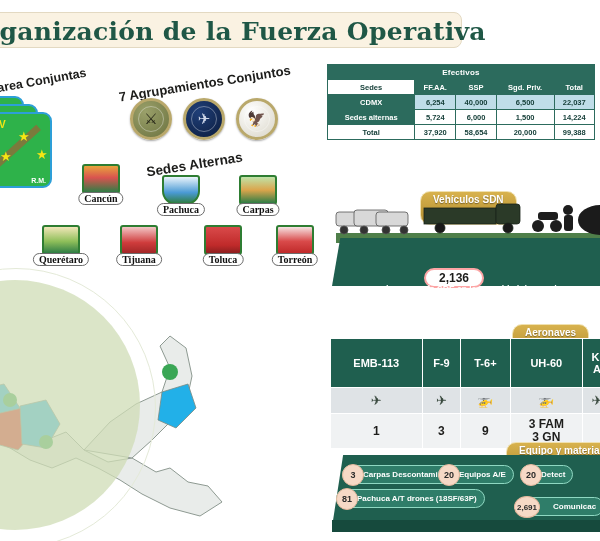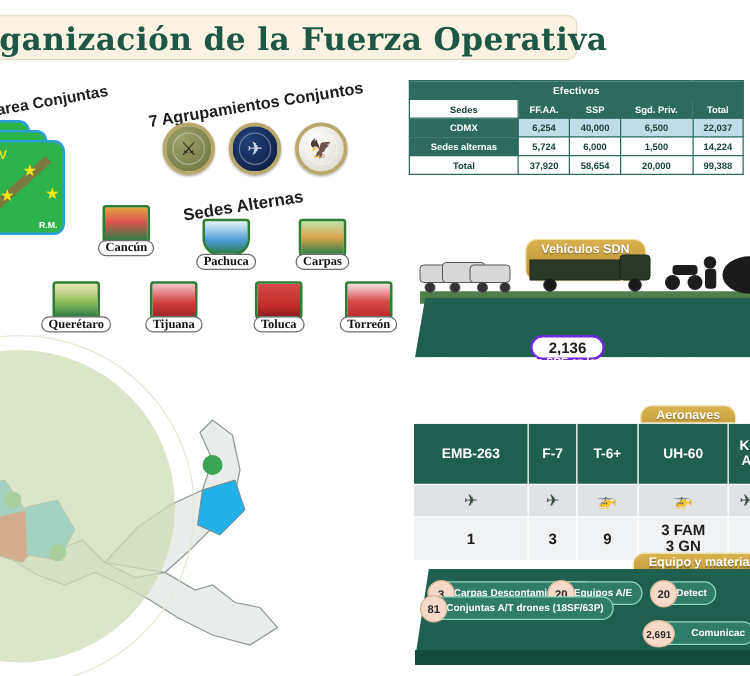--- a/index.html
+++ b/index.html
@@ -159,21 +159,21 @@
     position: absolute; left: 332px; top: 238px; width: 275px; height: 48px;
     background: #1f5f4f;
     clip-path: polygon(3% 0, 100% 0, 100% 100%, 0 100%);
   }
   .veh-top {
     position:absolute; left: 336px; top: 233px; width: 268px; height: 10px;
     background: #4f7f4a;
   }
   .veh-count {
     position: absolute; left: 424px; top: 268px;
-    background: #ffffff; border: 2px solid #6d28d9; border-radius: 10px;
+    background: #ffffff; border: 2px solid #fca5a5; border-radius: 10px;
     font-size: 12px; font-weight: bold; color: #1d1d1b;
     padding: 1px 13px;
   }
   .veh-text {
     position: absolute; left: 336px; top: 284px; width: 275px;
     color: #ffffff; font-size: 8.5px; font-weight: bold; line-height: 1.25;
     text-align: justify;
   }
   .veh-text span { display:block; }
 
@@ -214,21 +214,21 @@
   }
   .equ-num {
     position: absolute; left: -1px; top: -2px; width: 22px; height: 22px;
     border-radius: 50%; background: #f6d9c6; border: 1px solid #e3b79c;
     color: #2a2a2a; font-size: 9px; font-weight: bold;
     display: flex; align-items: center; justify-content: center;
   }
   #eq1 { left: 342px; top: 465px; }
   #eq2 { left: 438px; top: 465px; }
   #eq3 { left: 520px; top: 465px; }
-  #eq4 { left: 336px; top: 477px; }
+  #eq4 { left: 336px; top: 489px; }
   #eq5 { left: 516px; top: 497px; }
   #eq5 .equ-num { width: 26px; left: -3px; font-size: 8px; }
   #eq5 { padding-left: 36px; }
 </style>
 </head>
 <body>
 
 <div class="slide">
 
   <div class="title-bar"></div>
@@ -397,22 +397,22 @@
   <div class="veh-text">
     <span>La SDN coadyuva con la SRE en la seguridad de mandata</span>
     <span>protocolo dirigida a las misiones extranjeras acre</span>
     <span>inmunidades</span>
   </div>
 
   <div class="pill" id="pill-aer">Aeronaves</div>
   <table class="aer-table">
     <tbody>
         <tr>
-      <th>EMB-263</th>
-      <th>F-7</th>
+      <th>EMB-113</th>
+      <th>F-9</th>
       <th>T-6+</th>
       <th>UH-60</th>
       <th style="white-space:pre-line;">KI
 A</th>
     </tr>
     <tr>
       <td class="pic">✈</td>
       <td class="pic">✈</td>
       <td class="pic">🚁</td>
       <td class="pic">🚁</td>
@@ -440,20 +440,20 @@
   <div class="equ-item" id="eq2">
     <div class="equ-num">20</div>
     <span>Equipos A/E</span>
   </div>
   <div class="equ-item" id="eq3">
     <div class="equ-num">20</div>
     <span>Detect</span>
   </div>
   <div class="equ-item" id="eq4">
     <div class="equ-num">81</div>
-    <span>Conjuntas A/T drones (18SF/63P)</span>
+    <span>Pachuca A/T drones (18SF/63P)</span>
   </div>
   <div class="equ-item" id="eq5">
     <div class="equ-num">2,691</div>
     <span>Comunicac</span>
   </div>
 
 </div>
 
 </body></html>

